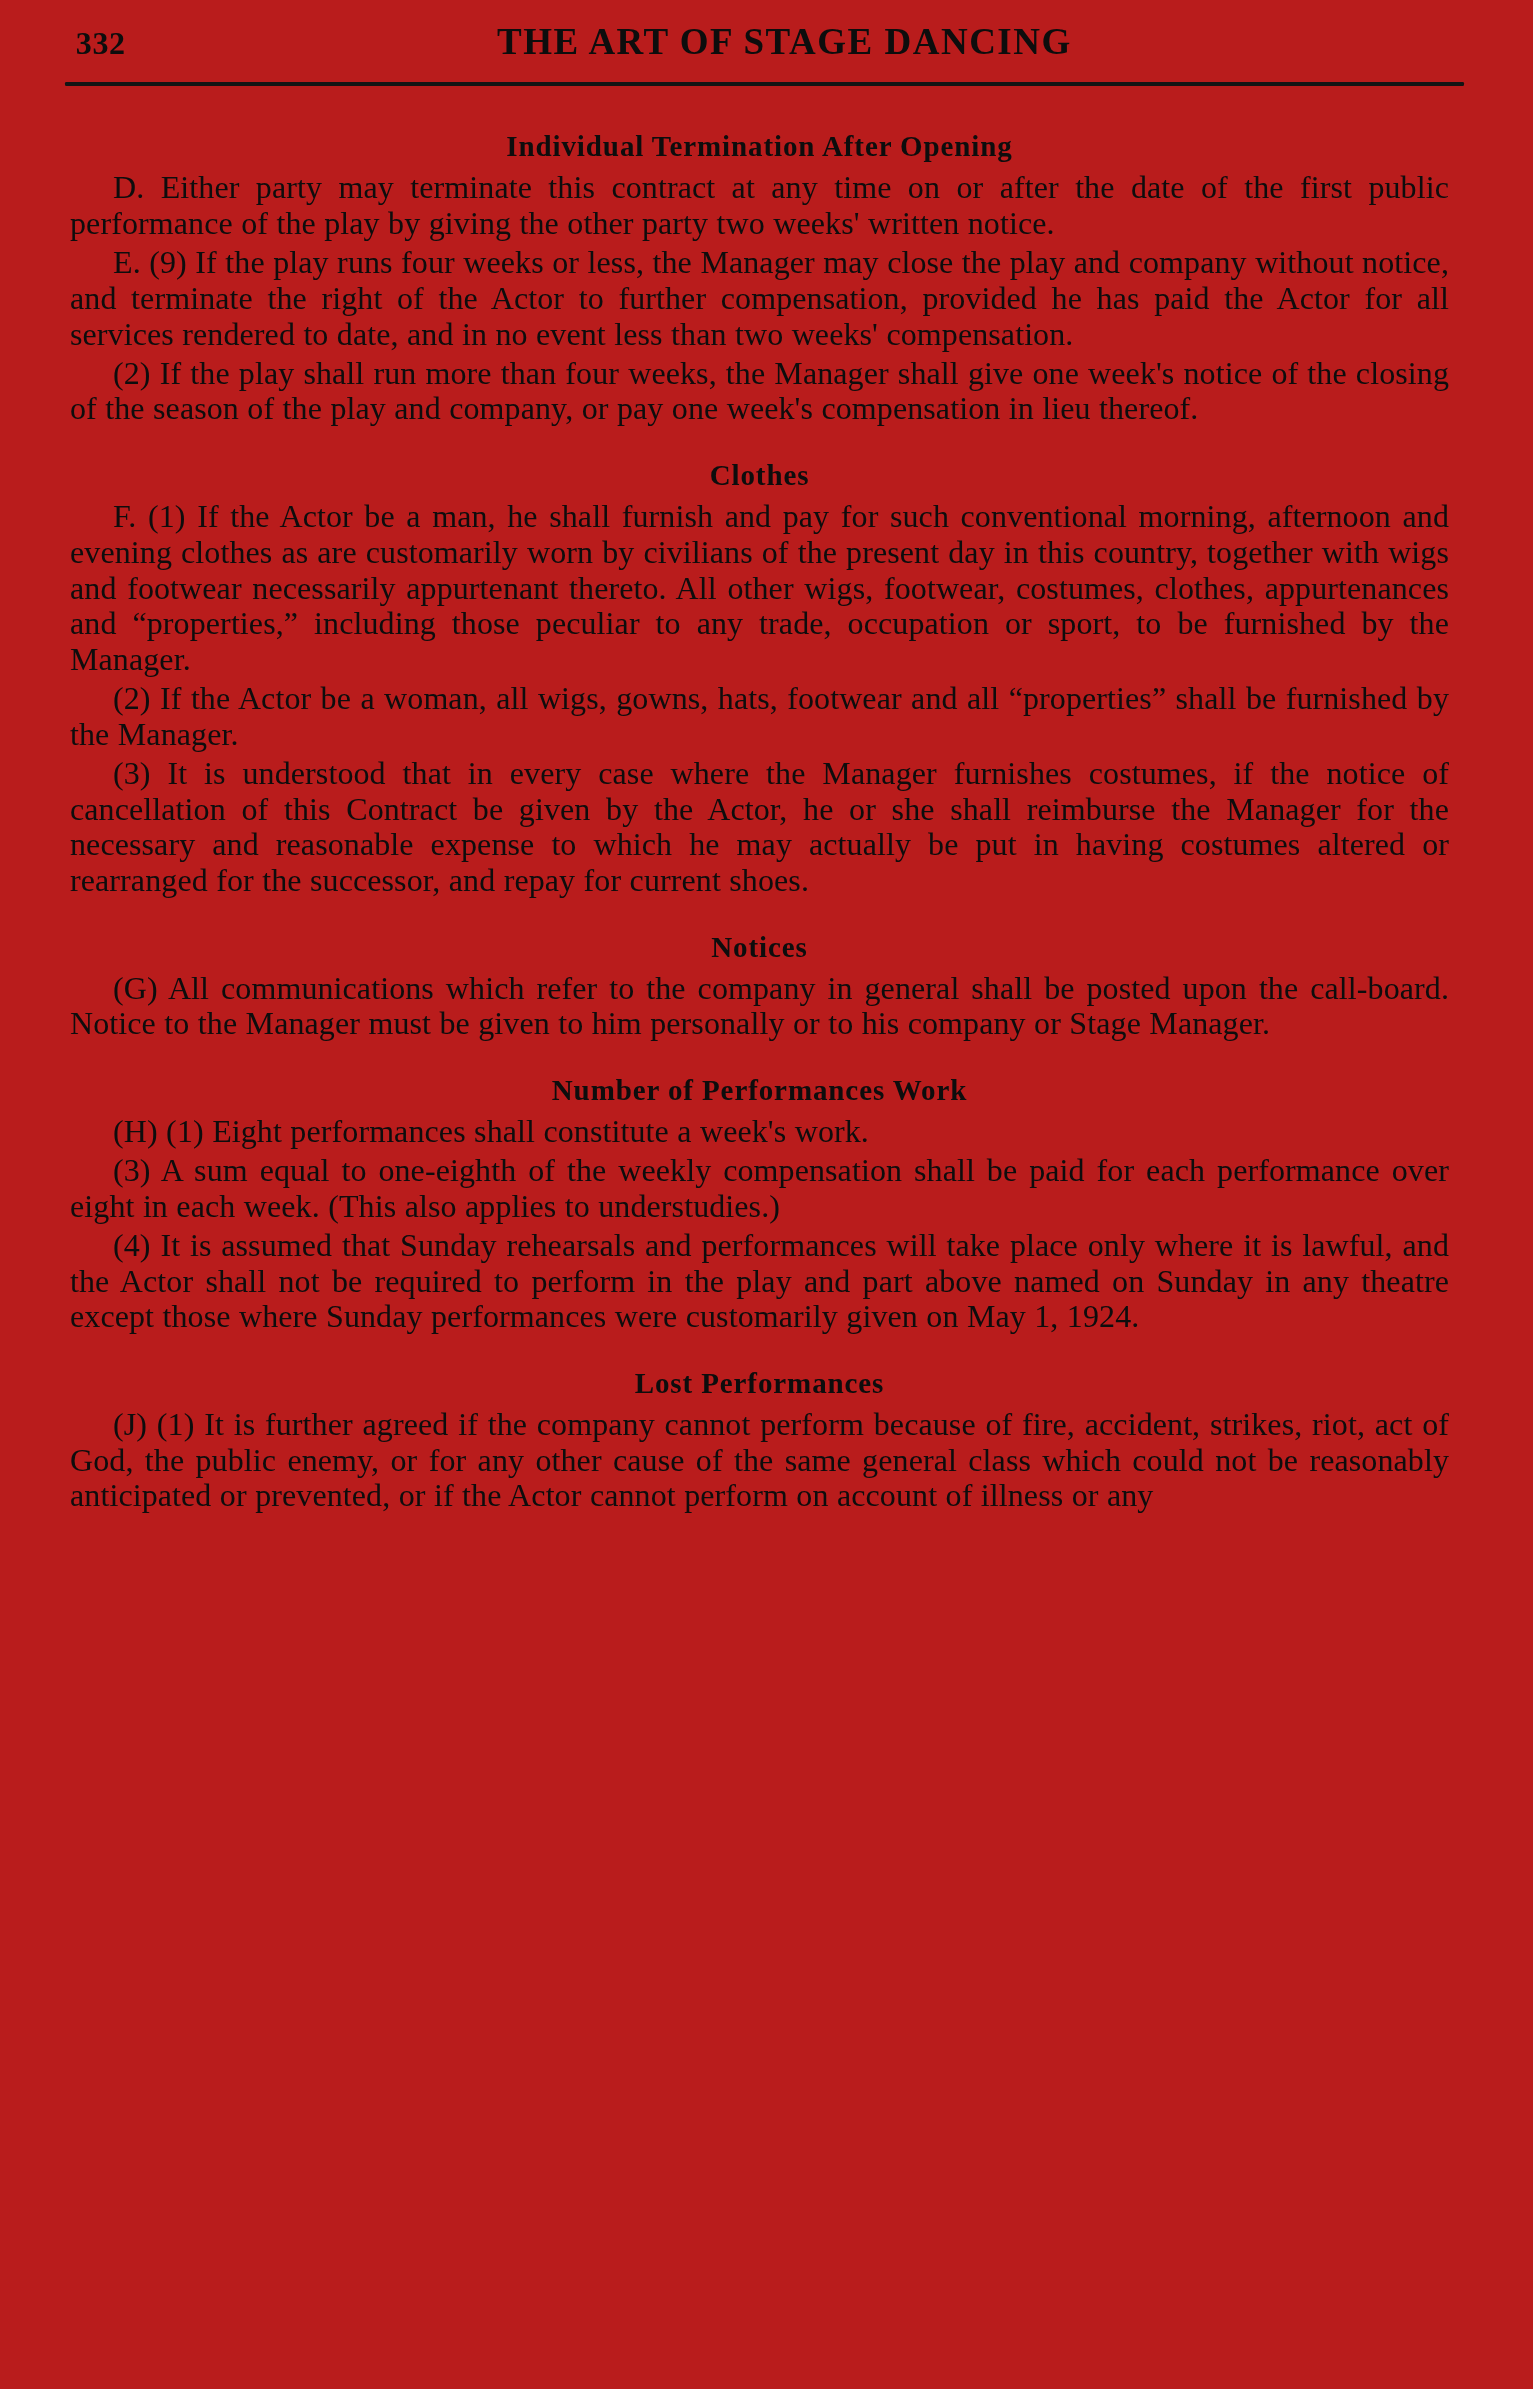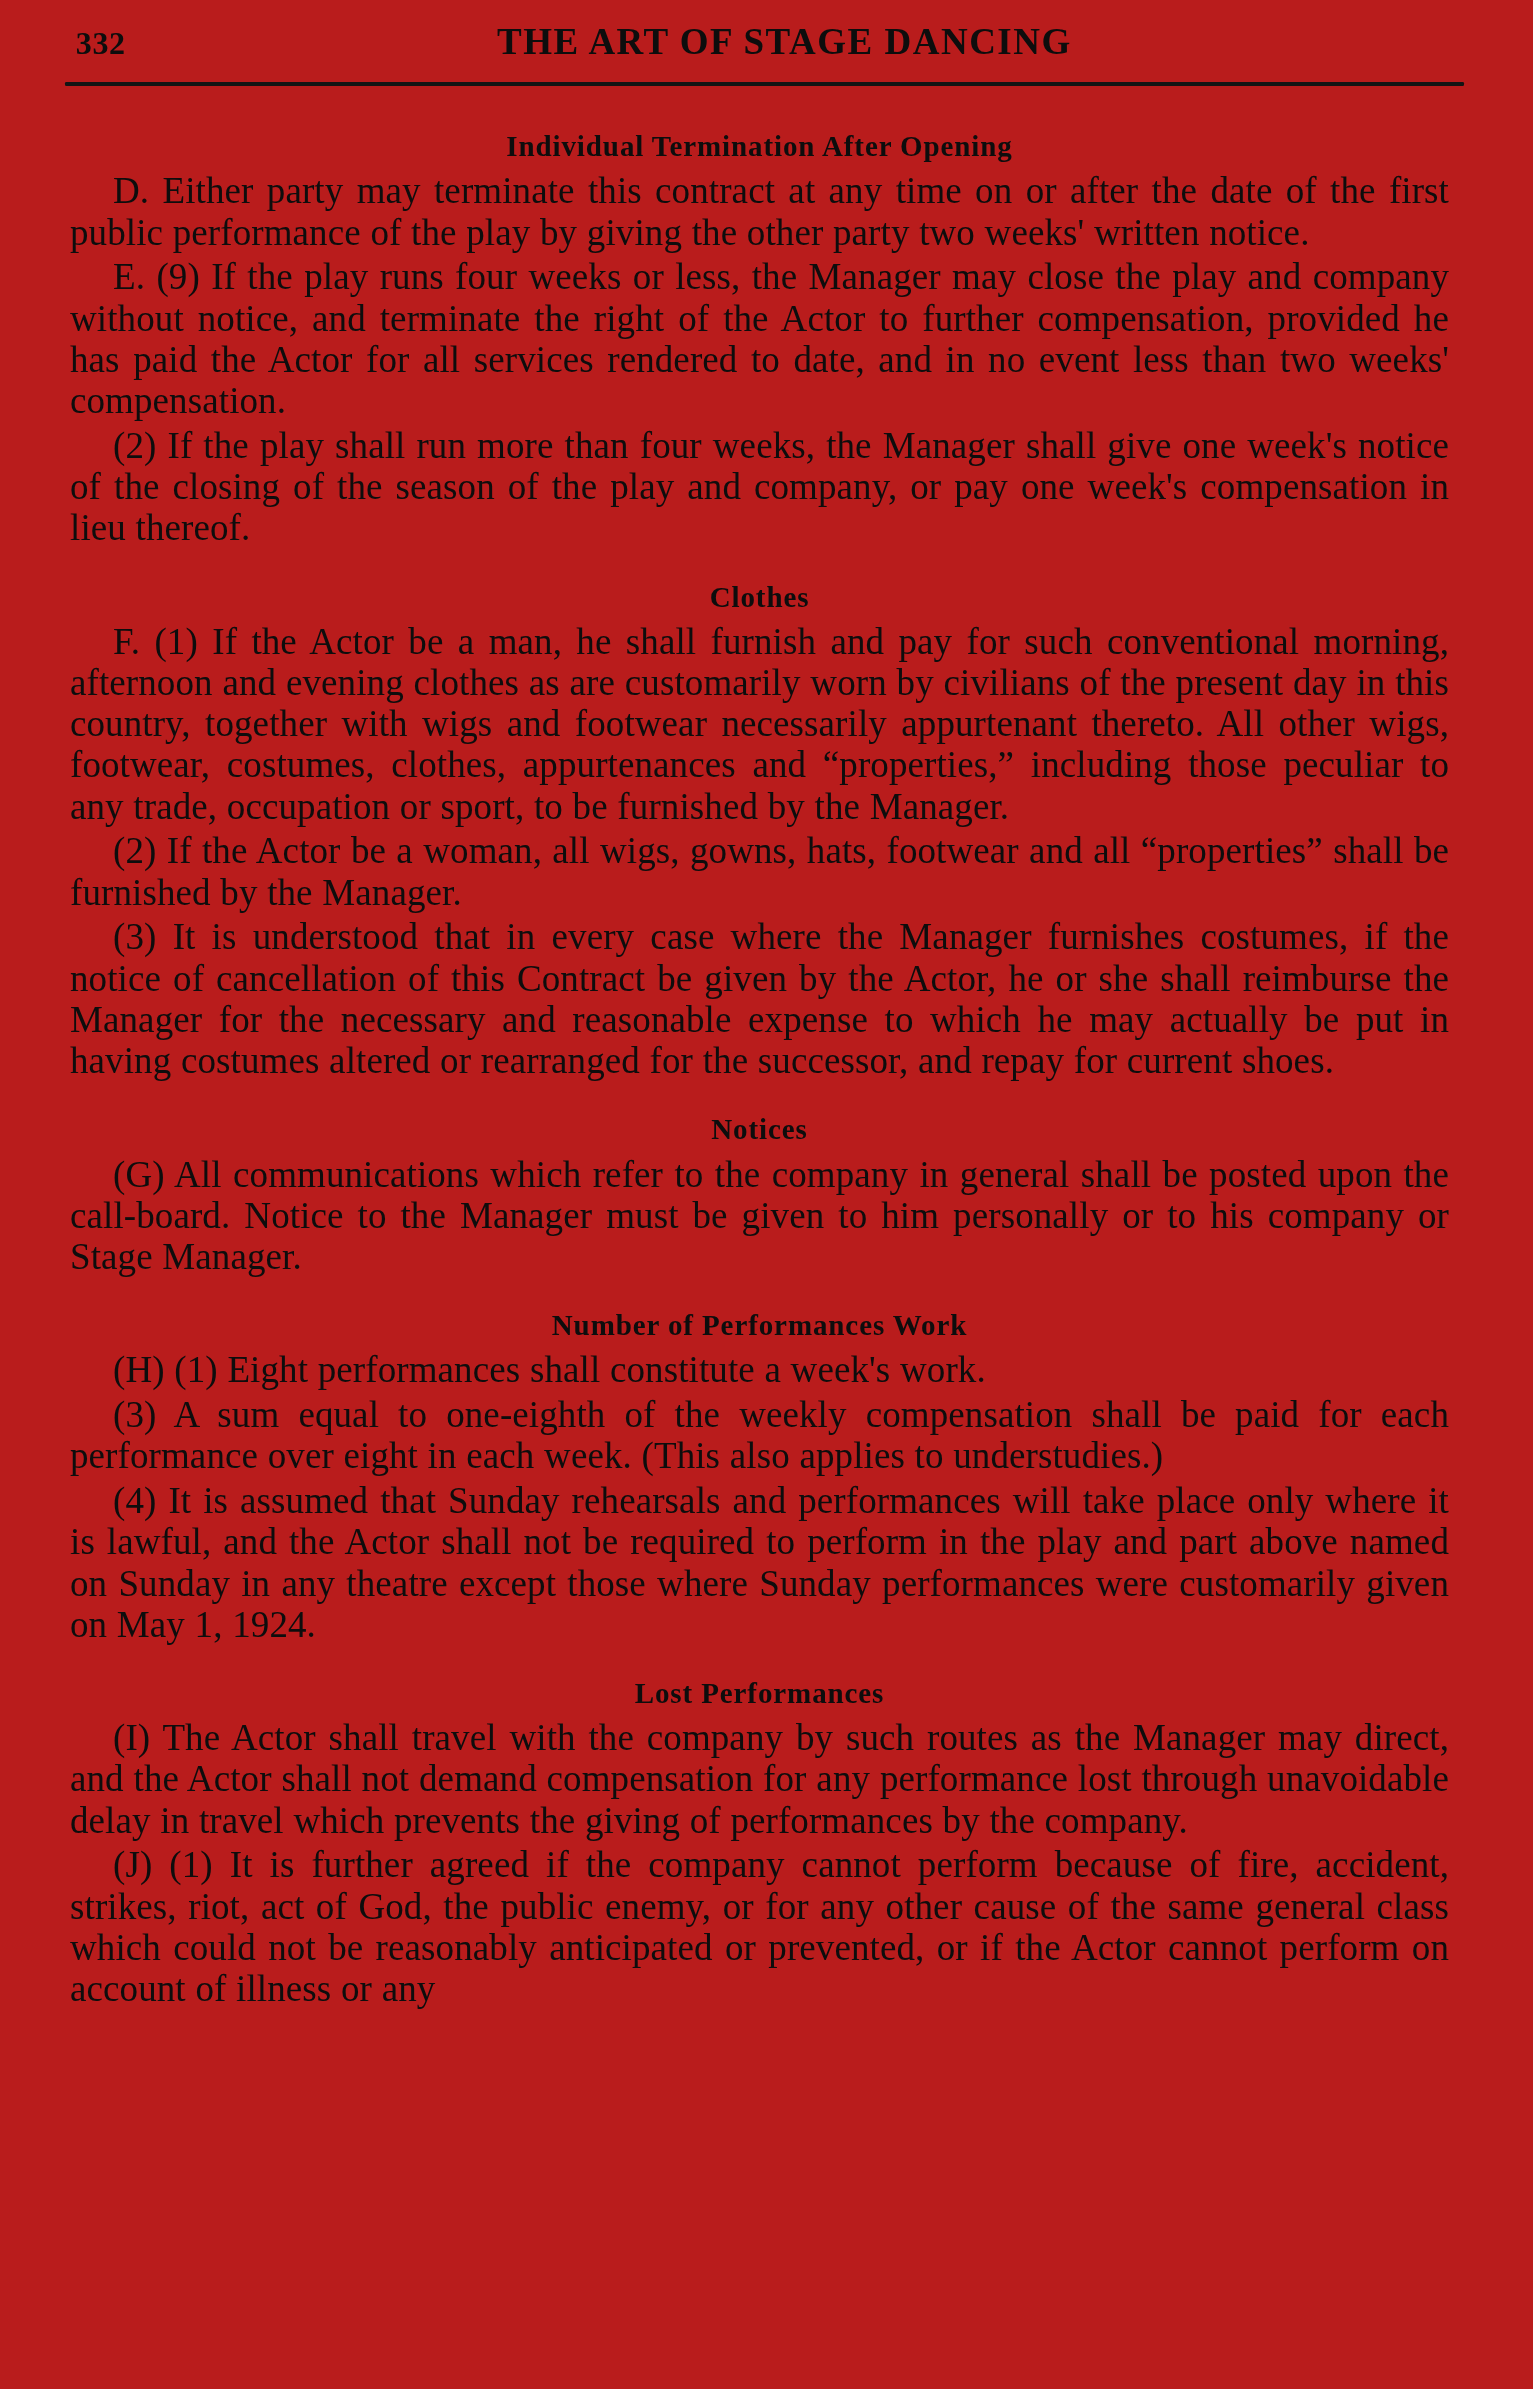--- a/index.html
+++ b/index.html
@@ -72,21 +72,21 @@
     font-size: 29px;
     letter-spacing: 0.9px;
     margin: 0 0 5.8px 0;
     line-height: 1.25;
   }
   .sec-head.spaced-top {
     margin-top: 30px;
   }
   p.para {
     margin: 0 0 3.5px 0;
-    font-size: 37px;
+    font-size: 32px;
     line-height: 1.115;
     text-align: justify;
     text-justify: inter-word;
     text-indent: 43px;
     letter-spacing: 0.1px;
     word-spacing: 0.3px;
   }
   p.para.last-free {
     text-align: left;
   }
@@ -128,19 +128,18 @@
 
     <div class="blk">
       <div class="sec-head spaced-top">Number of Performances Work</div>
       <p class="para last-free">(H) (1) Eight performances shall constitute a week's work.</p>
       <p class="para">(3) A sum equal to one-eighth of the weekly compensation shall be paid for each performance over eight in each week. (This also applies to understudies.)</p>
       <p class="para">(4) It is assumed that Sunday rehearsals and performances will take place only where it is lawful, and the Actor shall not be required to perform in the play and part above named on Sunday in any theatre except those where Sunday performances were customarily given on May 1, 1924.</p>
     </div>
 
     <div class="blk">
       <div class="sec-head spaced-top">Lost Performances</div>
-      <p class="para">(I) The Actor shall travel with the company by such routes as the Manager may direct, and the Actor shall not demand compensation for any performance lost through unavoidable delay in travel which prevents the giving of performances by the company.</p>
       <p class="para">(J) (1) It is further agreed if the company cannot perform because of fire, accident, strikes, riot, act of God, the public enemy, or for any other cause of the same general class which could not be reasonably anticipated or prevented, or if the Actor cannot perform on account of illness or any</p>
     </div>
 
   </div>
 </div>
 
 
 </body></html>

